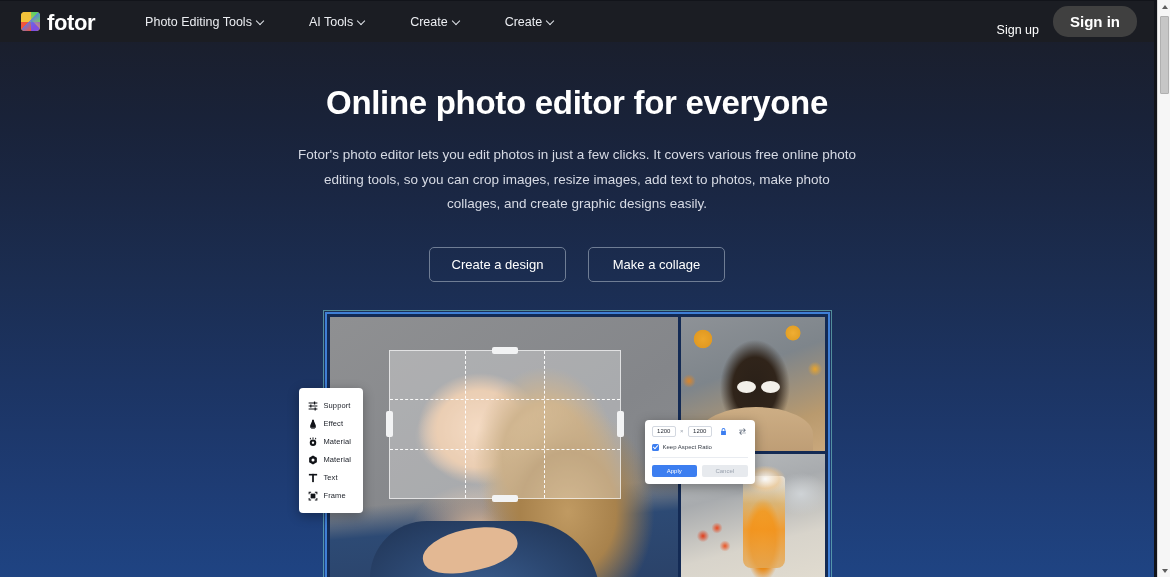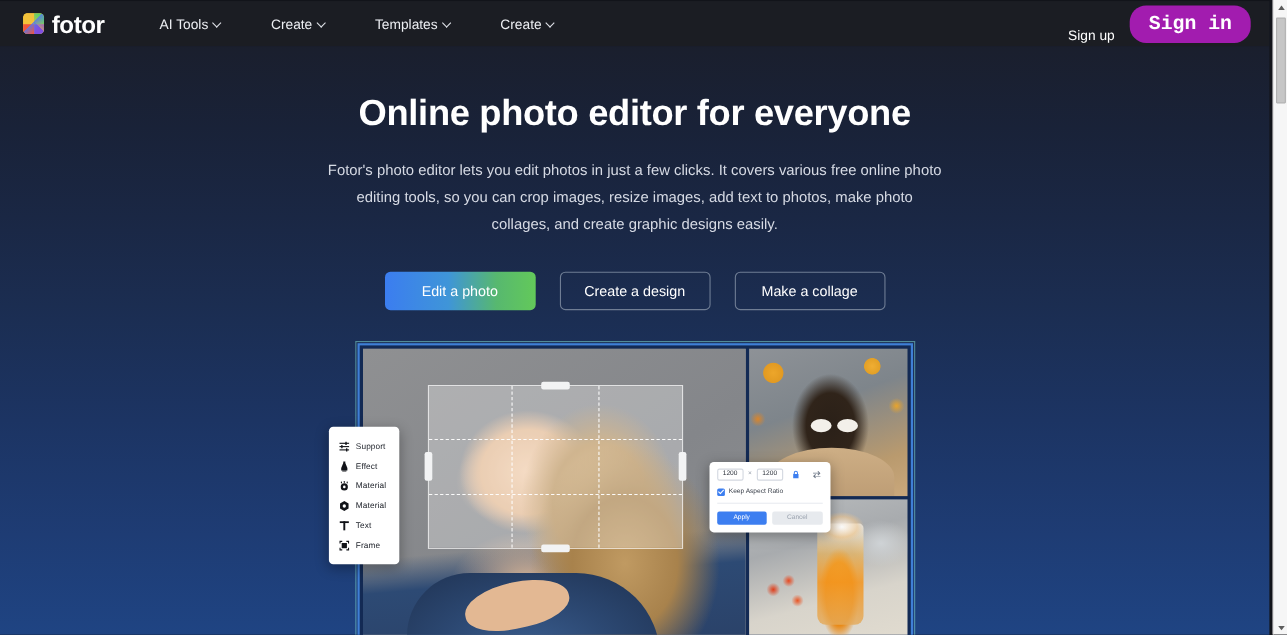--- a/index.html
+++ b/index.html
@@ -127,29 +127,29 @@
     padding-right: 17px;
   }
 
   .signup {
     color: #ffffff;
     font-size: 12.5px;
     cursor: pointer;
   }
 
   .signin {
-    background: #a21caf;
+    background: #404040;
     color: #ffffff;
-    font-size: 18px;
+    font-size: 15px;
     font-weight: 600;
     border: none;
     border-radius: 15px;
     padding: 7px 17px;
     cursor: pointer;
-    font-family: Liberation Mono, monospace;
+    font-family: Liberation Sans, sans-serif;
   }
 
   
   .hero {
     text-align: center;
     padding-top: 42px;
   }
 
   .hero h1 {
     color: #ffffff;
@@ -542,35 +542,35 @@
         <span class="q q2"></span>
         <span class="q q3"></span>
         <span class="q q4"></span>
         <span class="diag"></span>
       </span>
       <span class="brand-text">fotor</span>
     </div>
 
     <div class="nav-links">
 
+      <div class="nav-item">
+        <span>Photo Editing Tools</span>
+        <span class="caret"></span>
+      </div>
 
       <div class="nav-item">
         <span>AI Tools</span>
         <span class="caret"></span>
       </div>
 
       <div class="nav-item">
         <span>Create</span>
         <span class="caret"></span>
       </div>
 
-      <div class="nav-item">
-        <span>Templates</span>
-        <span class="caret"></span>
-      </div>
 
       <div class="nav-item">
         <span>Create</span>
         <span class="caret"></span>
       </div>
 
     </div>
 
     <div class="nav-right">
       <span class="signup">Sign up</span>
@@ -579,21 +579,20 @@
 
   </div>
 
   <div class="hero">
 
     <h1>Online photo editor for everyone</h1>
 
     <p>Fotor's photo editor lets you edit photos in just a few clicks. It covers various free online photo editing tools, so you can crop images, resize images, add text to photos, make photo collages, and create graphic designs easily.</p>
 
     <div class="cta-row">
-      <button class="btn btn-primary">Edit a photo</button>
       <button class="btn btn-outline">Create a design</button>
       <button class="btn btn-outline">Make a collage</button>
     </div>
 
   </div>
 
   <div class="shot-wrap">
 
     <div class="shot-frame">
       <div class="shot-grid">

